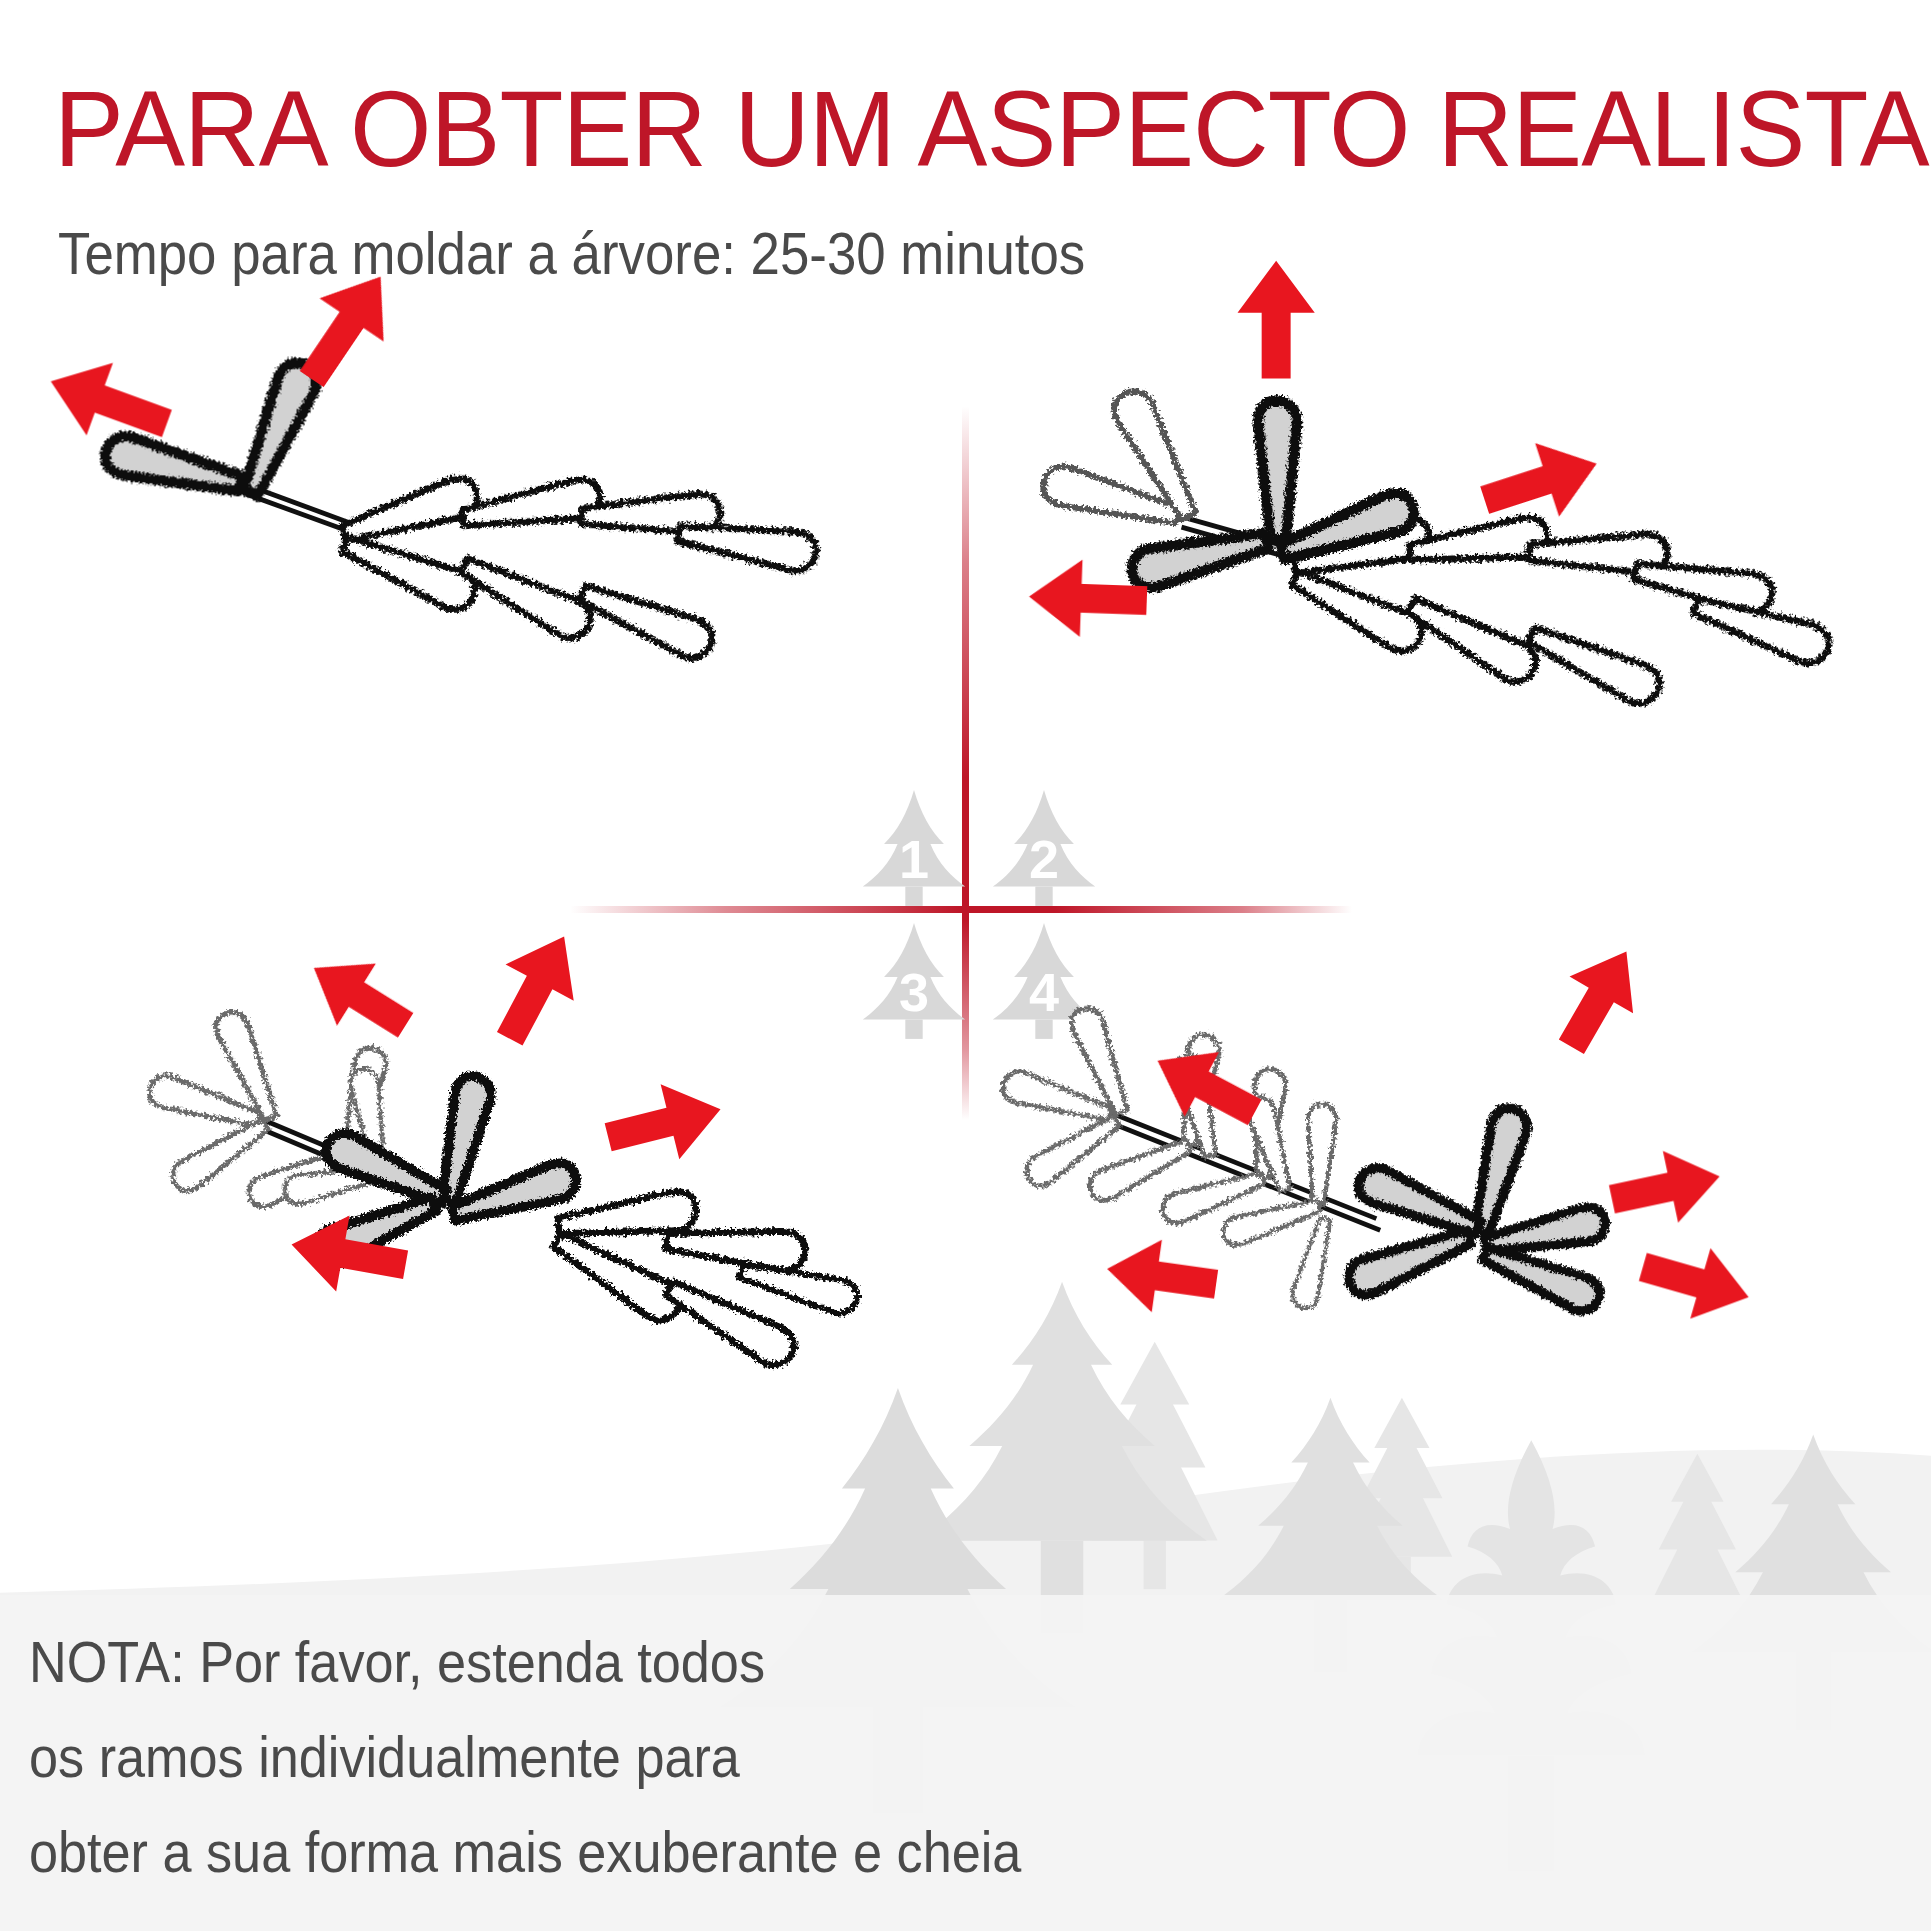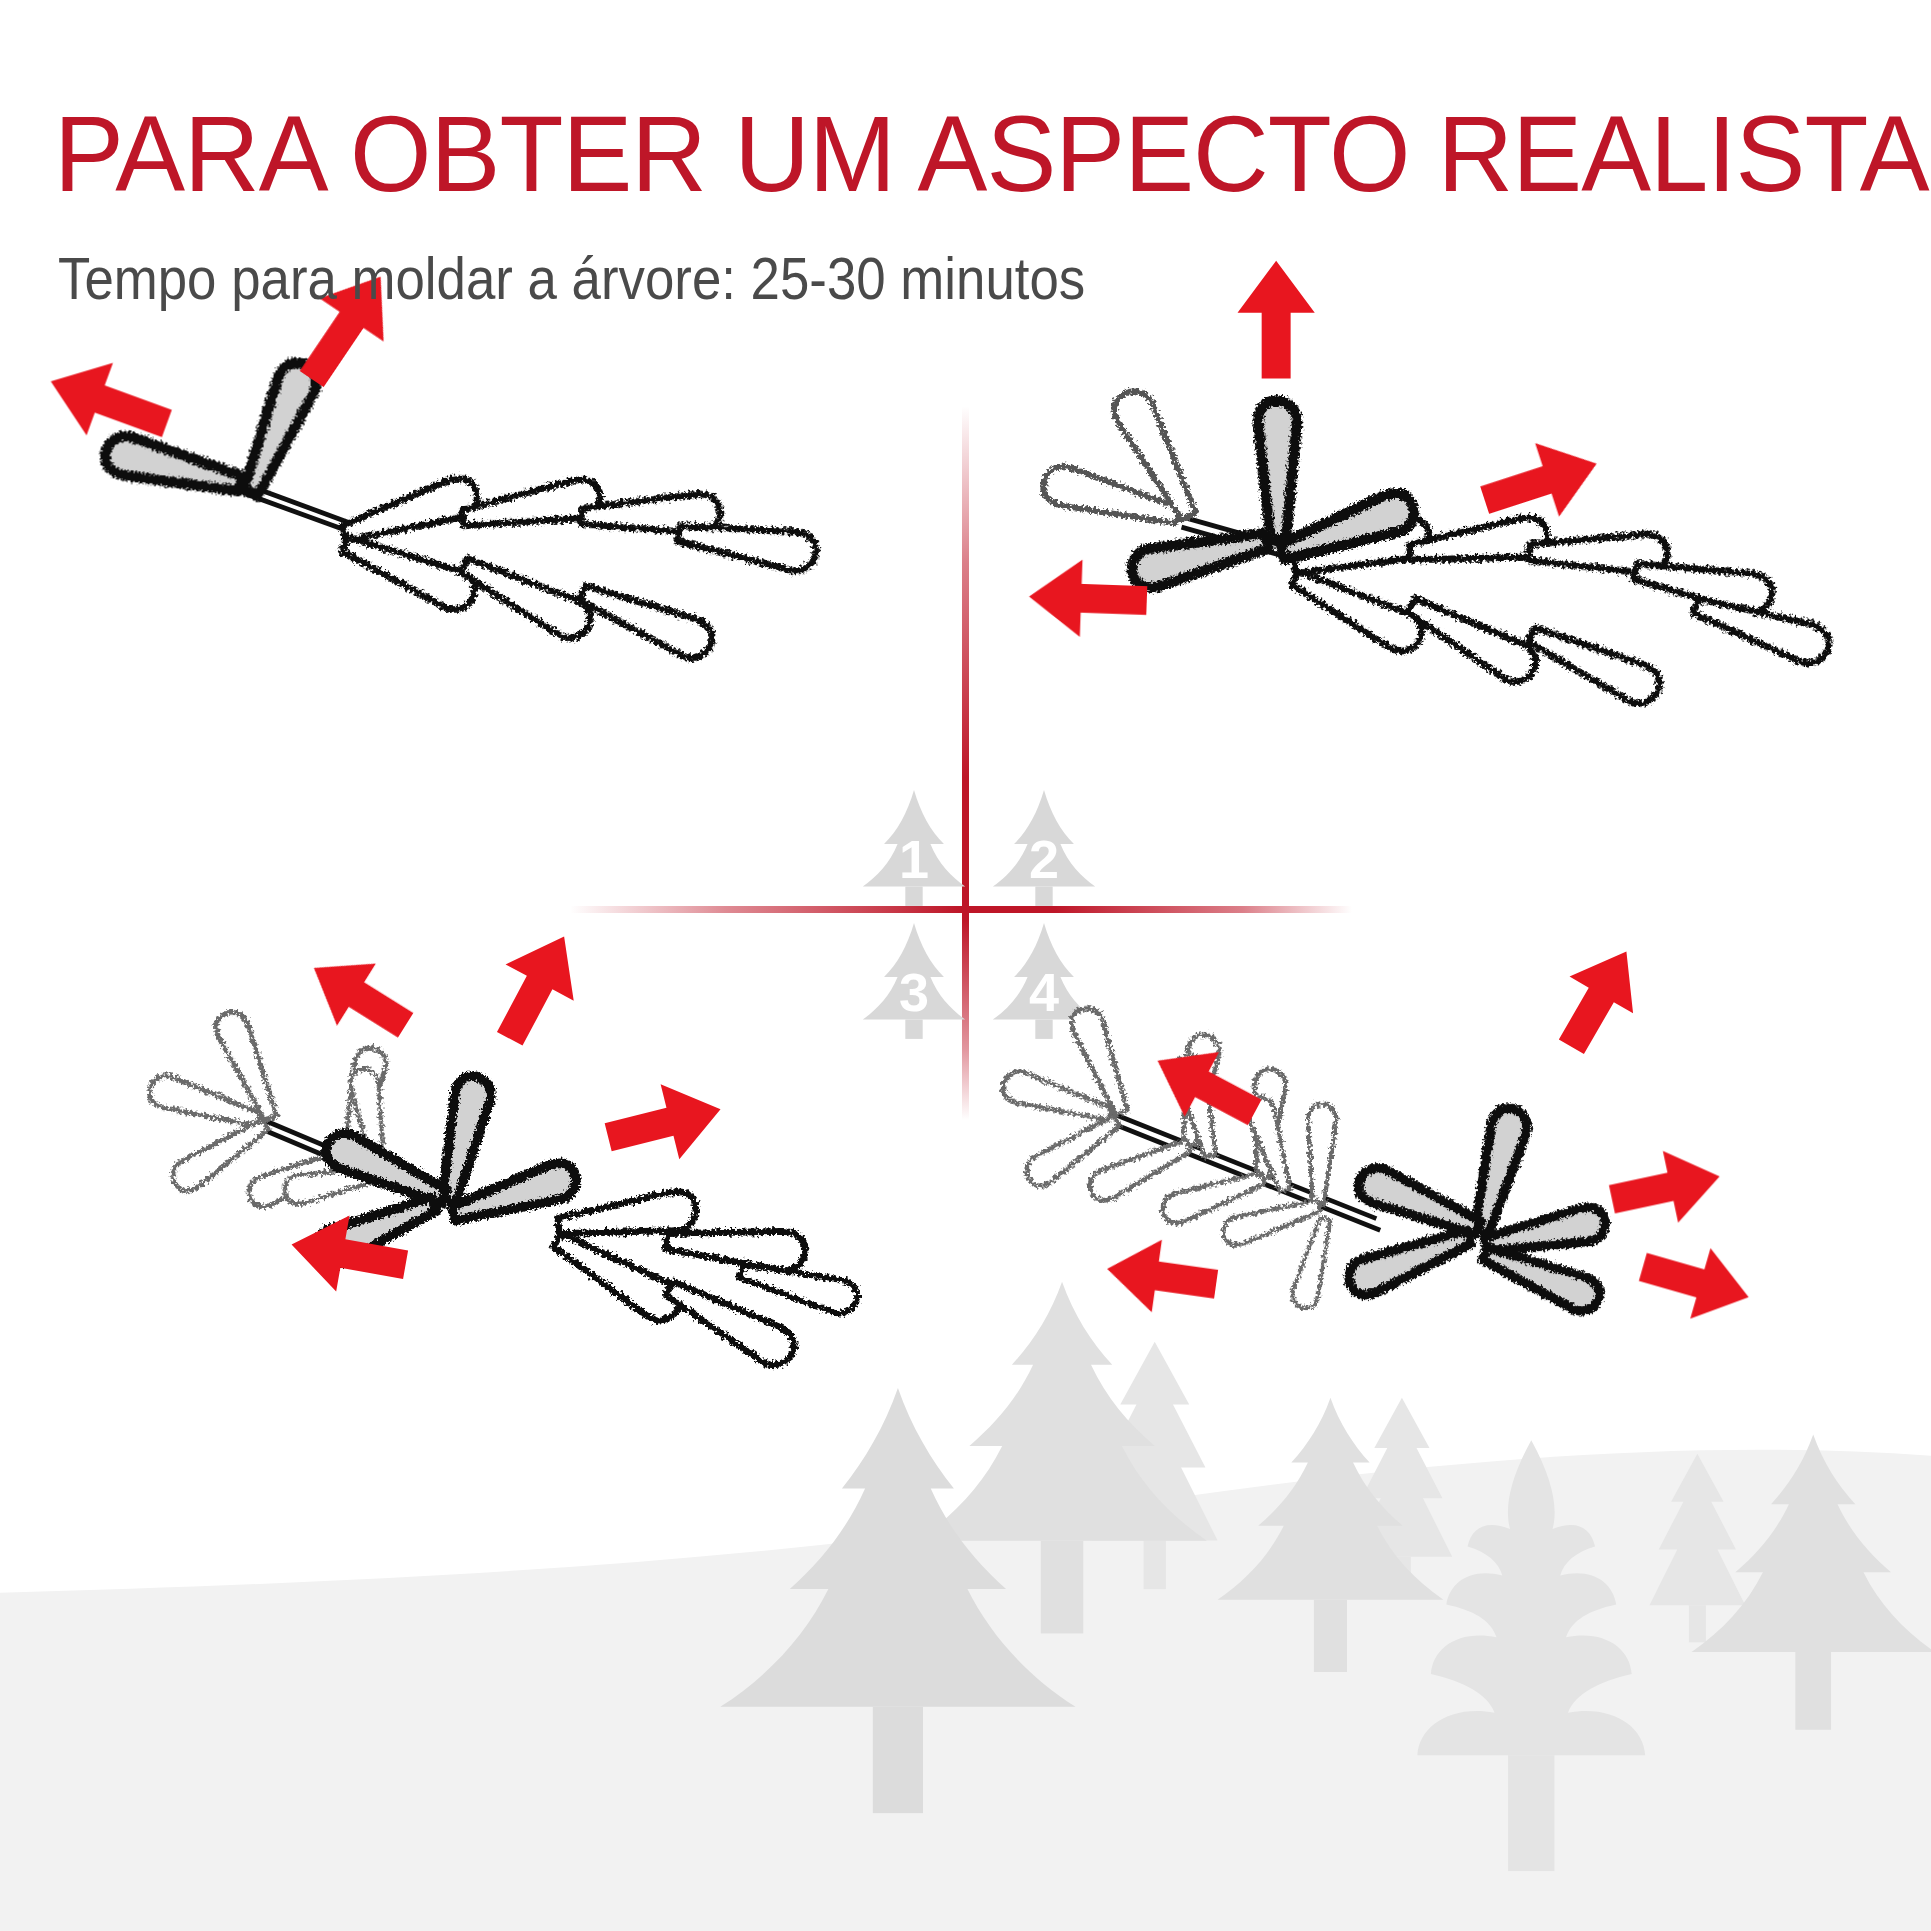--- a/index.html
+++ b/index.html
@@ -18,21 +18,20 @@
     overflow: hidden;
   }
 
   
   #header {
     position: absolute;
     left: 0; top: 0;
     width: 1931px;
     height: 309px;
     z-index: 20;
-    margin-top: 25px;
   }
   #title {
     position: absolute;
     left: 54px;
     top: 75px;
     font-size: 108px;
     line-height: 1.0;
     letter-spacing: -1px;
     font-weight: 400;
     color: #BE1628;
@@ -604,15 +603,22 @@
         <g transform="translate(230,310) rotate(188)">
           <path d="M0,-15 L62,-15 L62,-38 L114,0 L62,38 L62,15 L0,15 Z"></path>
         </g>
         <g transform="translate(672,292) rotate(16)">
           <path d="M0,-15 L62,-15 L62,-38 L114,0 L62,38 L62,15 L0,15 Z"></path>
         </g>
       </g>
     </svg>
   </div>
 
+  <div id="note-panel">
+    <div id="note-text">
+      <div>NOTA: Por favor, estenda todos</div>
+      <div>os ramos individualmente para</div>
+      <div>obter a sua forma mais exuberante e cheia</div>
+    </div>
+  </div>
 
 </div>
 
 
 </body></html>

